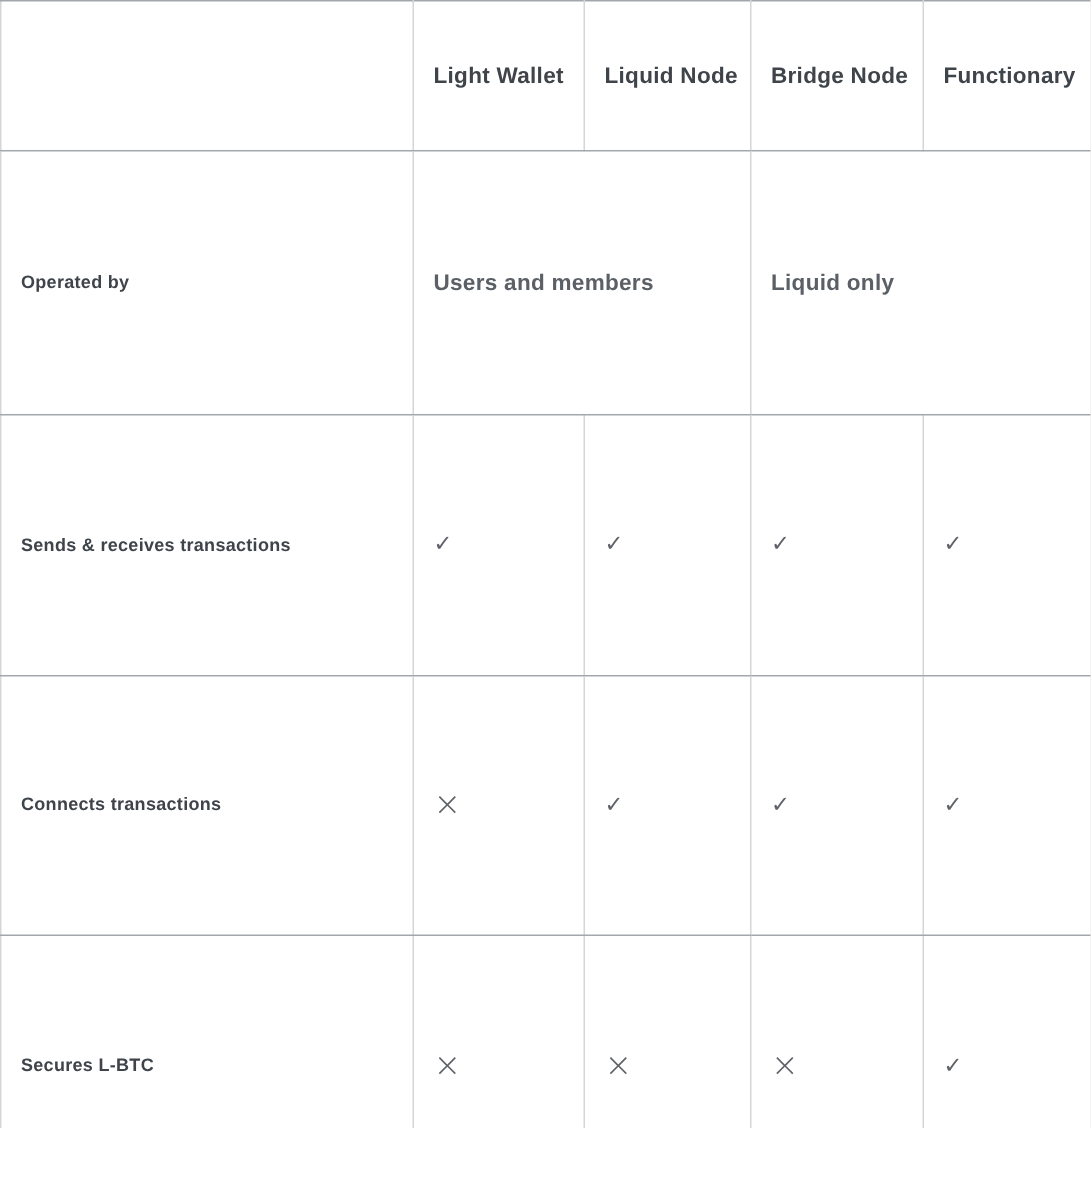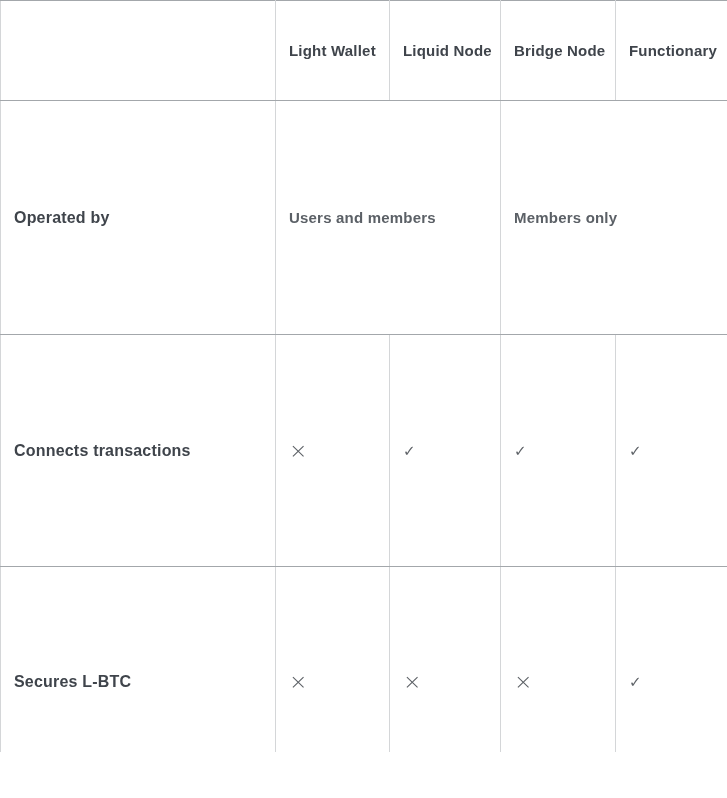--- a/index.html
+++ b/index.html
@@ -38,21 +38,21 @@
   th.colhead {
     font-size: 15px;
     font-weight: 700;
     color: #3f444b;
     line-height: 26px;
     letter-spacing: 0.2px;
     overflow-wrap: anywhere;
     word-break: break-word;
   }
   th.rowlabel {
-    font-size: 16px;
+    font-size: 12px;
     font-weight: 700;
     color: #3f444b;
     line-height: 25px;
     letter-spacing: 0.2px;
   }
   td.plaintext {
     font-size: 15px;
     font-weight: 700;
     color: #5b6066;
     letter-spacing: 0.2px;
@@ -85,23 +85,30 @@
         <th class="colhead">Light Wallet</th>
         <th class="colhead">Liquid Node</th>
         <th class="colhead">Bridge Node</th>
         <th class="colhead">Functionary</th>
       </tr>
     </thead>
     <tbody>
       <tr class="ro">
         <th class="rowlabel">Operated by</th>
         <td class="plaintext" colspan="2">Users and members</td>
-        <td class="plaintext" colspan="2">Members only</td>
+        <td class="plaintext" colspan="2">Liquid only</td>
       </tr>
 
+      <tr class="rs">
+        <th class="rowlabel">Sends &amp; receives transactions</th>
+        <td class="markcell"><span class="mark mark-check">✓</span></td>
+        <td class="markcell"><span class="mark mark-check">✓</span></td>
+        <td class="markcell"><span class="mark mark-check">✓</span></td>
+        <td class="markcell"><span class="mark mark-check">✓</span></td>
+      </tr>
 
       <tr class="rs">
         <th class="rowlabel">Connects transactions</th>
         <td class="markcell"><span class="mark mark-cross">×</span></td>
         <td class="markcell"><span class="mark mark-check">✓</span></td>
         <td class="markcell"><span class="mark mark-check">✓</span></td>
         <td class="markcell"><span class="mark mark-check">✓</span></td>
       </tr>
 
 

